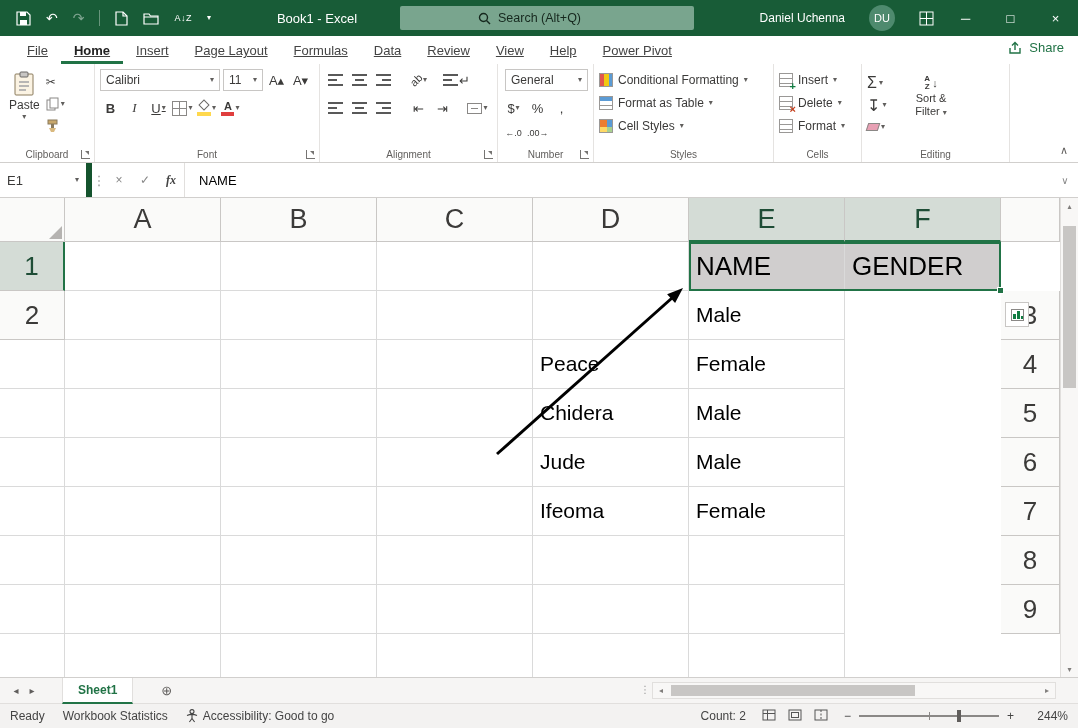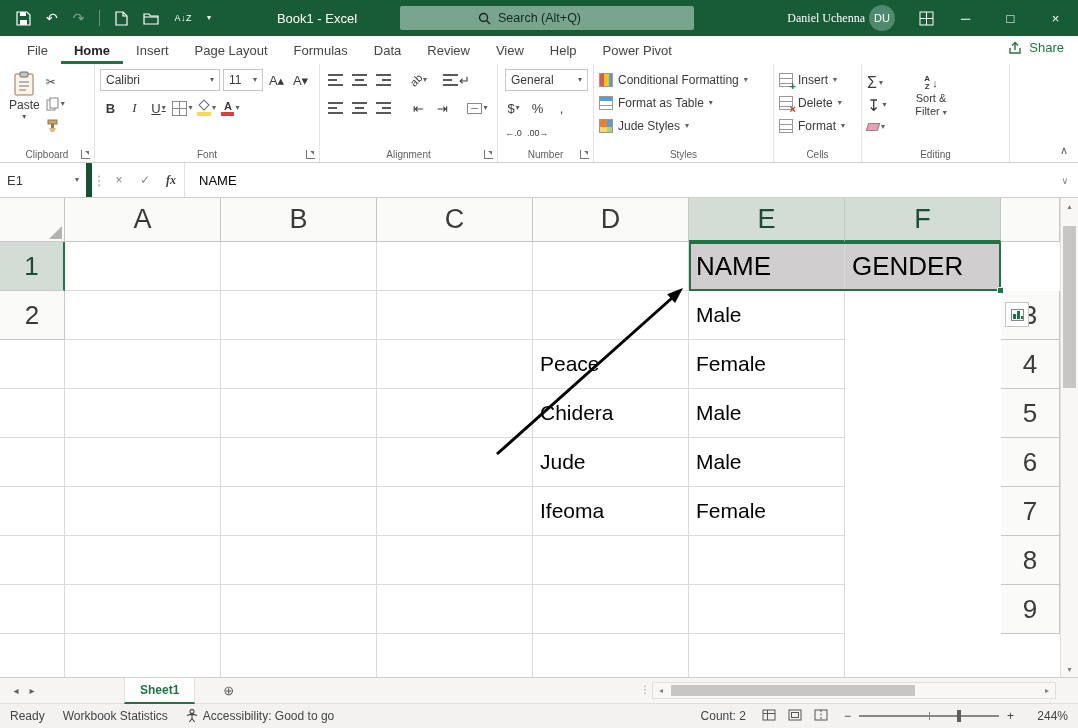--- a/index.html
+++ b/index.html
@@ -13,30 +13,30 @@
   .qat { display:flex; align-items:center; gap:15px; padding-left:16px; font-size:14px; }
   .qat .qbtn { display:inline-flex; align-items:center; justify-content:center; cursor:default; }
   .qat .dim { opacity:.45; }
   .qat .vdiv { width:1px; height:16px; background:rgba(255,255,255,.35); }
   .sortaz { font-size:9px; letter-spacing:.5px; }
   .tb-title { position:absolute; left:252px; width:130px; text-align:center; font-size:13px; }
   .searchbox { position:absolute; left:400px; top:6px; width:294px; height:24px;
                background:var(--search_green,#79A58E); border-radius:2px; color:#16281E;
                display:flex; align-items:center; gap:7px; padding-left:78px; font-size:12.5px; }
   .tb-right { position:absolute; right:0; top:0; height:36px; display:flex; align-items:center; }
-  .tb-user { font-size:12px; margin-right:4px;font-family:Liberation Serif, serif; }
+  .tb-user { font-size:12px; margin-right:24px; }
   .avatar { width:26px; height:26px; border-radius:50%; background:#4E8A6E; color:#fff;
             font-size:11px; display:flex; align-items:center; justify-content:center; margin-right:14px; }
   .winbtn { width:45px; height:36px; display:flex; align-items:center; justify-content:center;
             font-size:13px; }
   .tb-grid { width:34px; }
 
   
   .tabrow { height:28px; background:#fff; display:flex; align-items:stretch; padding-left:14px;
-            position:relative; font-size:13px; color:#444; }
+            position:relative; font-size:13px; color:#444;text-decoration:underline; }
   .tab { padding:6px 13px 5px; display:flex; align-items:center; }
   .tab.active { color:#222; font-weight:bold; box-shadow:inset 0 -3px 0 var(--accent_green,#217346); }
   .share-btn { position:absolute; right:14px; top:4px; display:flex; align-items:center; gap:7px;
                color:var(--accent_green,#217346); font-size:13px; }
 
   
   .ribbon { height:99px; background:#fff; border-bottom:1px solid #D1CFCD; display:flex;
             position:relative; color:#3B3A39; }
   .rgroup { position:relative; border-right:1px solid #E5E3E1; padding:5px 5px 17px; }
   .glabel { position:absolute; bottom:2px; left:0; right:0; text-align:center; font-size:10px;
@@ -174,21 +174,21 @@
   .vs-up,.vs-down { position:absolute; left:0; width:17px; height:16px; display:flex; align-items:center;
              justify-content:center; font-size:8px; color:#807E7C; }
   .vs-up { top:0; } .vs-down { bottom:0; }
   .vthumb { position:absolute; left:2px; width:13px; top:28px; height:162px; background:#C8C6C4; }
 
   
   .sheetbar { height:26px; background:#F6F5F4; border-top:1px solid #D1CFCD; position:relative;
               display:flex; align-items:center; font-size:12px; color:#605E5C; }
   .snav { width:16px; text-align:center; font-size:10px; }
   .sheetbar .first { margin-left:8px; }
-  .stab { margin-left:84px; height:26px; padding:0 15px; background:#fff; display:flex; align-items:center;
+  .stab { margin-left:22px; height:26px; padding:0 15px; background:#fff; display:flex; align-items:center;
           border-left:1px solid #E1DFDD; border-right:1px solid #E1DFDD;
           border-bottom:2px solid var(--accent_green,#217346);
           color:var(--accent_green,#217346); font-weight:bold; }
   .addsheet { margin-left:28px; font-size:13px; color:#605E5C; }
   .hscroll { position:absolute; left:652px; top:4px; width:404px; height:17px; background:#F8F7F6;
              border:1px solid #E1DFDD; display:flex; align-items:center; }
   .hs-btn { width:16px; text-align:center; font-size:8px; color:#807E7C; }
   .htrack { flex:1; position:relative; height:100%; }
   .hthumb { position:absolute; left:2px; top:2px; height:11px; width:66%; background:#C8C6C4; }
   .hsplit { position:absolute; left:640px; top:6px; color:#999; font-size:10px; }
@@ -436,21 +436,21 @@
         <span>Conditional Formatting</span>
         <span class="dd">▾</span>
       </div>
       <div class="srow">
         <span class="i-ftable"></span>
         <span>Format as Table</span>
         <span class="dd">▾</span>
       </div>
       <div class="srow">
         <span class="i-cstyles"></span>
-        <span>Jude Styles</span>
+        <span>Cell Styles</span>
         <span class="dd">▾</span>
       </div>
       <span class="glabel">Styles</span>
     </div>
 
     <div class="rgroup g-cells">
       <div class="srow">
         <span class="cellicon ins"></span>
         <span>Insert</span>
         <span class="dd">▾</span>

